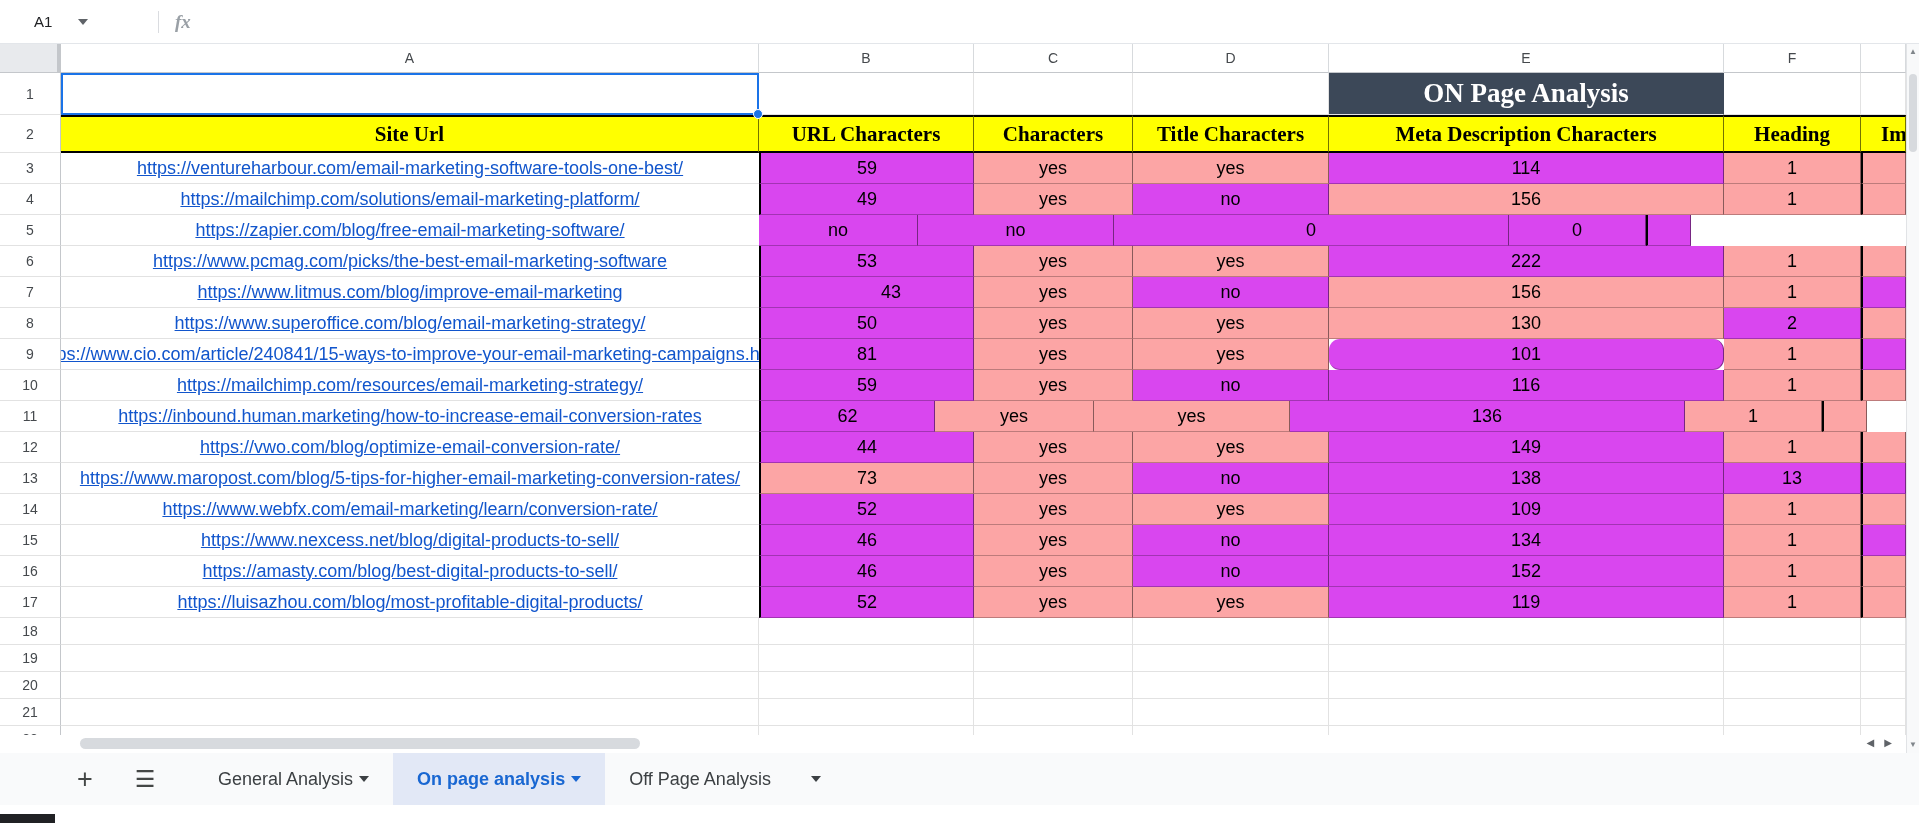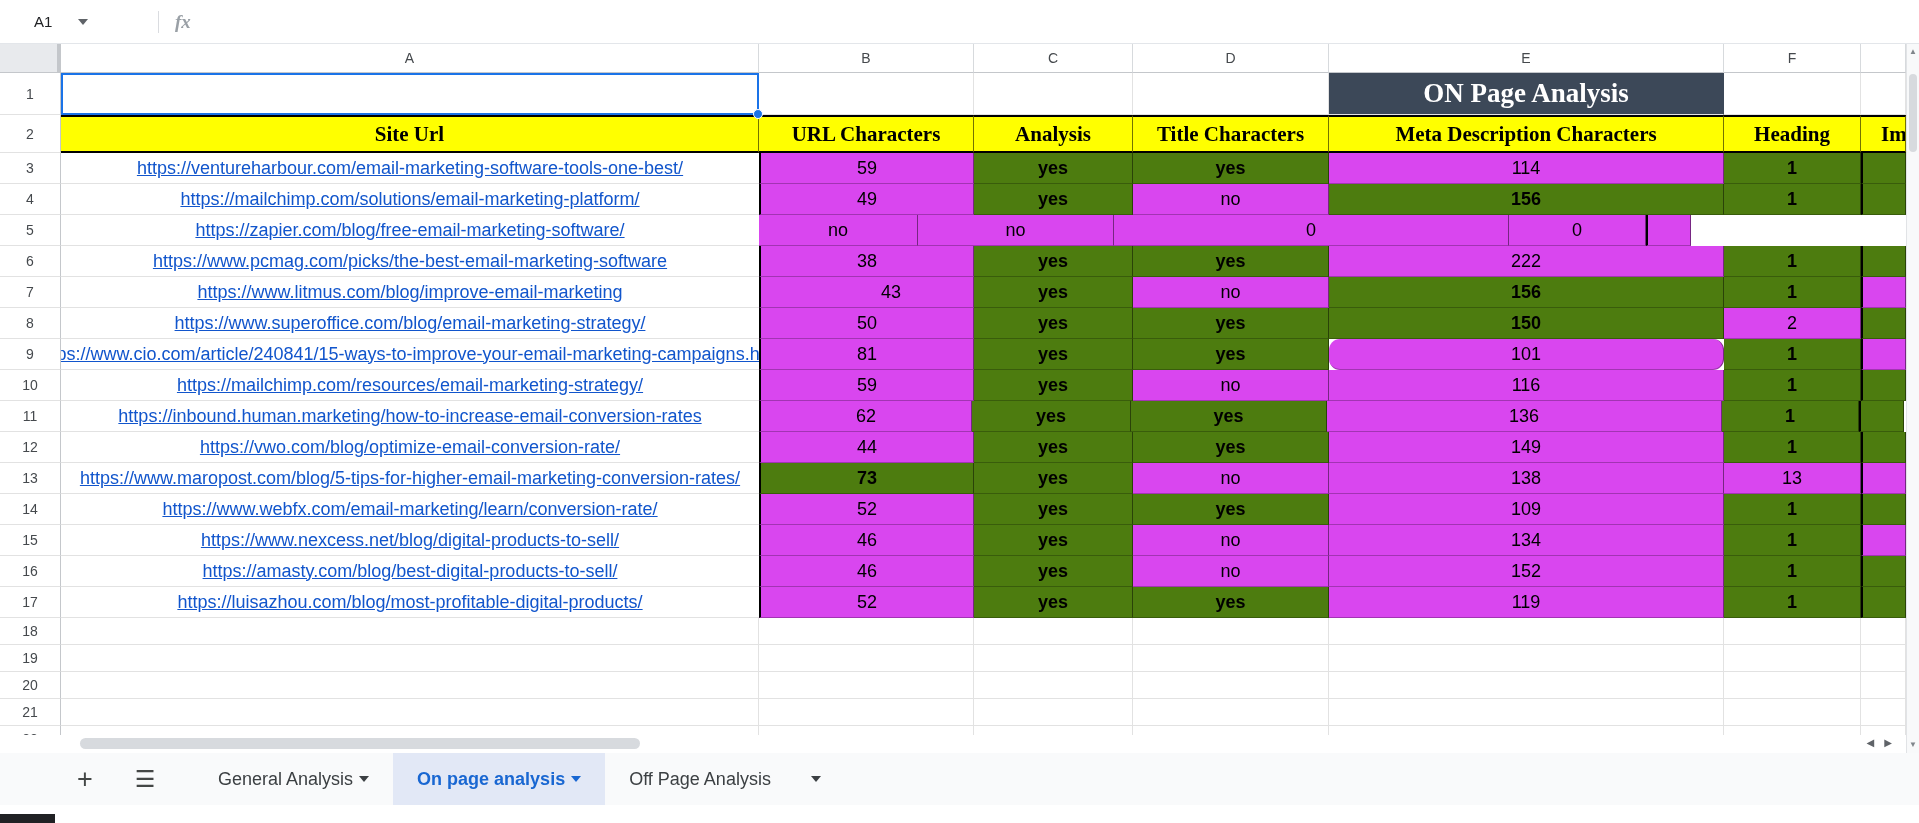--- a/index.html
+++ b/index.html
@@ -35,21 +35,21 @@
     display:flex; align-items:center; justify-content:center; overflow:hidden; white-space:nowrap;
     font-size:18px; color:#000; }
   .cell.banner { background:#3c4858; color:#fff; font-family:"Liberation Serif","DejaVu Serif",serif;
     font-weight:bold; font-size:27px; border-right:1px solid #3c4858; }
   .cell.yhdr { background:#ffff00; font-family:"Liberation Serif","DejaVu Serif",serif; font-weight:bold;
     font-size:21px; border-top:2px solid #000; border-bottom:2px solid #000;
     border-right:1px solid rgba(0,0,0,.55); }
   .cell.yhdr.partial { justify-content:flex-start; padding-left:20px; }
   .cell.colored { border-right:1px solid rgba(0,0,0,.45); border-bottom:1px solid rgba(0,0,0,.25); }
   .cell.colored[data-status="good"] { background:#d946ef; }
-  .cell.colored[data-status="bad"]  { background:#4d7c0f;font-weight:bold; }
+  .cell.colored[data-status="bad"]  { background:#fca5a5; }
   .cell.link { color:#1155cc; text-decoration:underline; border-right:none; }
   .cell.darkleft { border-left:2px solid #000; }
 
   .sel { position:absolute; left:61px; top:29px; width:698px; height:42px;
     border:2px solid #1a73e8; z-index:5; pointer-events:none; }
   .sel-handle { position:absolute; right:-6px; bottom:-6px; width:10px; height:10px; border-radius:50%;
     background:#1a73e8; border:1.5px solid #fff; }
 
   
   .vscroll { position:absolute; top:0; right:0; width:13px; height:709px; background:#f8f9fa;
@@ -110,21 +110,21 @@
           <div class="cell" style="width: 159px;"></div>
           <div class="cell" style="width: 196px;"></div>
           <div class="cell banner" style="width: 395px;">ON Page Analysis</div>
           <div class="cell" style="width: 137px;"></div>
           <div class="cell" style="width: 45px;"></div>
         </div>
         <div class="row r-head">
           <div class="rh">2</div>
           <div class="cell yhdr" style="width: 698px;">Site Url</div>
           <div class="cell yhdr" style="width: 215px;">URL Characters</div>
-          <div class="cell yhdr" style="width: 159px;">Analysis</div>
+          <div class="cell yhdr" style="width: 159px;">Characters</div>
           <div class="cell yhdr" style="width: 196px;">Title Characters</div>
           <div class="cell yhdr" style="width: 395px;">Meta Description Characters</div>
           <div class="cell yhdr" style="width: 137px;">Heading</div>
           <div class="cell yhdr partial" style="width: 45px;">Im</div>
         </div>
         <div class="row r-data">
           <div class="rh">3</div>
           <div class="cell link" style="width: 698px;">https://ventureharbour.com/email-marketing-software-tools-one-best/</div>
           <div class="cell colored darkleft" data-status="good" style="width: 215px;">59</div>
           <div class="cell colored" data-status="bad" style="width: 159px;">yes</div>
@@ -148,21 +148,21 @@
           <div class="cell link" style="width: 698px;">https://zapier.com/blog/free-email-marketing-software/</div>
           <div class="cell colored" data-status="good" style="width: 159px;">no</div>
           <div class="cell colored" data-status="good" style="width: 196px;">no</div>
           <div class="cell colored" data-status="good" style="width: 395px;">0</div>
           <div class="cell colored" data-status="good" style="width: 137px;">0</div>
           <div class="cell colored darkleft" data-status="good" style="width: 45px;"></div>
         </div>
         <div class="row r-data">
           <div class="rh">6</div>
           <div class="cell link" style="width: 698px;">https://www.pcmag.com/picks/the-best-email-marketing-software</div>
-          <div class="cell colored darkleft" data-status="good" style="width: 215px;">38</div>
+          <div class="cell colored darkleft" data-status="good" style="width: 215px;">53</div>
           <div class="cell colored" data-status="bad" style="width: 159px;">yes</div>
           <div class="cell colored" data-status="bad" style="width: 196px;">yes</div>
           <div class="cell colored" data-status="good" style="width: 395px;">222</div>
           <div class="cell colored" data-status="bad" style="width: 137px;">1</div>
           <div class="cell colored darkleft" data-status="bad" style="width: 45px;"></div>
         </div>
         <div class="row r-data">
           <div class="rh">7</div>
           <div class="cell link" style="width: 698px;">https://www.litmus.com/blog/improve-email-marketing</div>
           <div class="cell colored darkleft" data-status="good" style="width: 215px; padding-left: 48px;">43</div>
@@ -171,21 +171,21 @@
           <div class="cell colored" data-status="bad" style="width: 395px;">156</div>
           <div class="cell colored" data-status="bad" style="width: 137px;">1</div>
           <div class="cell colored darkleft" data-status="good" style="width: 45px;"></div>
         </div>
         <div class="row r-data">
           <div class="rh">8</div>
           <div class="cell link" style="width: 698px;">https://www.superoffice.com/blog/email-marketing-strategy/</div>
           <div class="cell colored darkleft" data-status="good" style="width: 215px;">50</div>
           <div class="cell colored" data-status="bad" style="width: 159px;">yes</div>
           <div class="cell colored" data-status="bad" style="width: 196px;">yes</div>
-          <div class="cell colored" data-status="bad" style="width: 395px;">150</div>
+          <div class="cell colored" data-status="bad" style="width: 395px;">130</div>
           <div class="cell colored" data-status="good" style="width: 137px;">2</div>
           <div class="cell colored darkleft" data-status="bad" style="width: 45px;"></div>
         </div>
         <div class="row r-data">
           <div class="rh">9</div>
           <div class="cell link" style="width: 698px;">https://www.cio.com/article/240841/15-ways-to-improve-your-email-marketing-campaigns.html</div>
           <div class="cell colored darkleft" data-status="good" style="width: 215px;">81</div>
           <div class="cell colored" data-status="bad" style="width: 159px;">yes</div>
           <div class="cell colored" data-status="bad" style="width: 196px;">yes</div>
           <div class="cell colored" data-status="good" style="width: 395px; border-radius: 11px;">101</div>
@@ -198,21 +198,21 @@
           <div class="cell colored darkleft" data-status="good" style="width: 215px;">59</div>
           <div class="cell colored" data-status="bad" style="width: 159px;">yes</div>
           <div class="cell colored" data-status="good" style="width: 196px;">no</div>
           <div class="cell colored" data-status="good" style="width: 395px;">116</div>
           <div class="cell colored" data-status="bad" style="width: 137px;">1</div>
           <div class="cell colored darkleft" data-status="bad" style="width: 45px;"></div>
         </div>
         <div class="row r-data">
           <div class="rh">11</div>
           <div class="cell link" style="width: 698px;">https://inbound.human.marketing/how-to-increase-email-conversion-rates</div>
-          <div class="cell colored darkleft" data-status="good" style="width: 213px;">62</div>
+          <div class="cell colored darkleft" data-status="good" style="width: 176px;">62</div>
           <div class="cell colored" data-status="bad" style="width: 159px;">yes</div>
           <div class="cell colored" data-status="bad" style="width: 196px;">yes</div>
           <div class="cell colored" data-status="good" style="width: 395px;">136</div>
           <div class="cell colored" data-status="bad" style="width: 137px;">1</div>
           <div class="cell colored darkleft" data-status="bad" style="width: 45px;"></div>
         </div>
         <div class="row r-data">
           <div class="rh">12</div>
           <div class="cell link" style="width: 698px;">https://vwo.com/blog/optimize-email-conversion-rate/</div>
           <div class="cell colored darkleft" data-status="good" style="width: 215px;">44</div>

